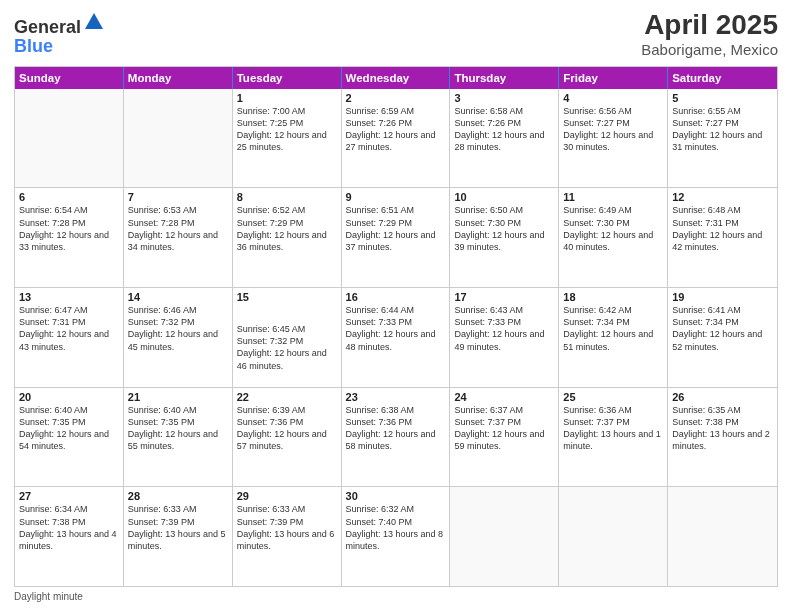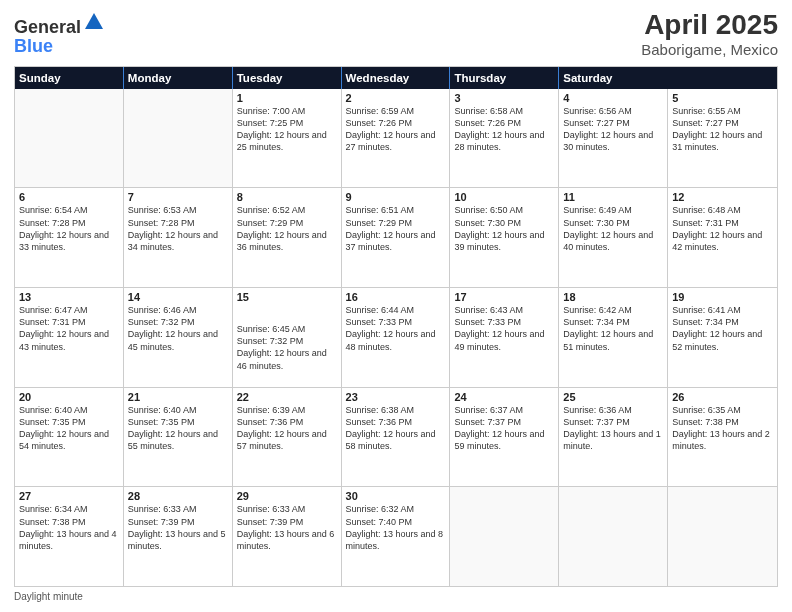--- a/index.html
+++ b/index.html
@@ -54,21 +54,21 @@
     }
     .calendar {
       flex: 1;
       display: flex;
       flex-direction: column;
       border: 1px solid #ccc;
     }
     .cal-header-row {
       display: grid;
       grid-template-columns: repeat(7, 1fr);
-      background: #0f172a;
+      background: #a21caf;
     }
     .cal-header-cell {
       color: #fff;
       font-size: 11.5px;
       font-weight: bold;
       padding: 5px 4px;
       text-align: left;
       border-right: 1px solid #3a7fd5;
     }
     .cal-header-cell:last-child { border-right: none; }
@@ -135,20 +135,21 @@
     </div>
   </div>
 
   <div class="calendar">
     <div class="cal-header-row">
     <div class="cal-header-cell">Sunday</div>
         <div class="cal-header-cell">Monday</div>
         <div class="cal-header-cell">Tuesday</div>
         <div class="cal-header-cell">Wednesday</div>
         <div class="cal-header-cell">Thursday</div>
+        <div class="cal-header-cell">Friday</div>
         <div class="cal-header-cell">Saturday</div>
       </div>
     <div class="cal-body">
     <div class="cal-row">
           <div class="cal-cell empty"></div>
           <div class="cal-cell empty"></div>
           <div class="cal-cell">
             <div class="day-num">1</div>
             <div class="cell-text" style="white-space: pre-line;">Sunrise: 7:00 AM
 Sunset: 7:25 PM

